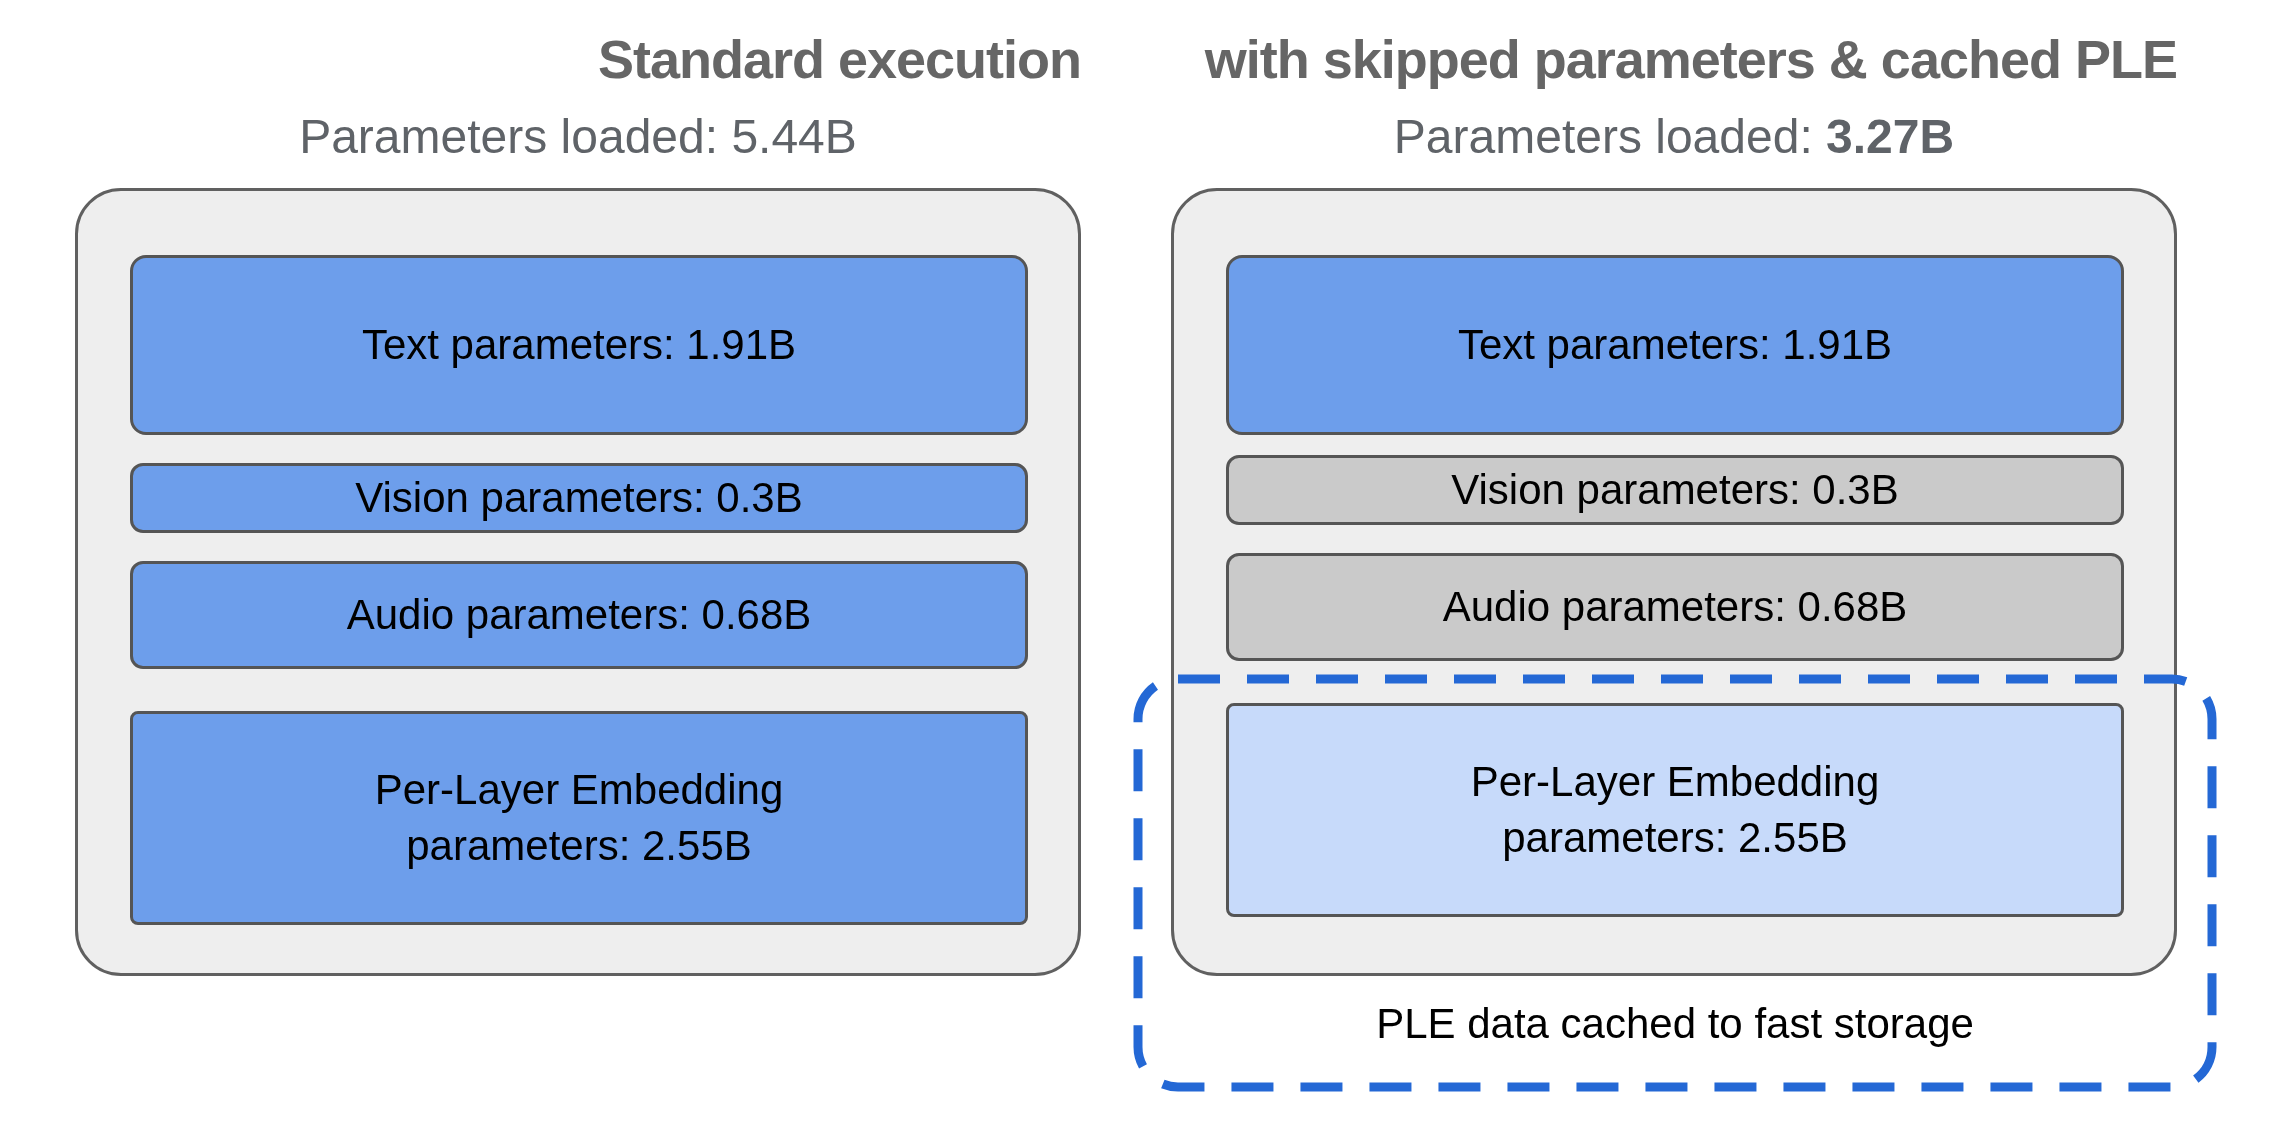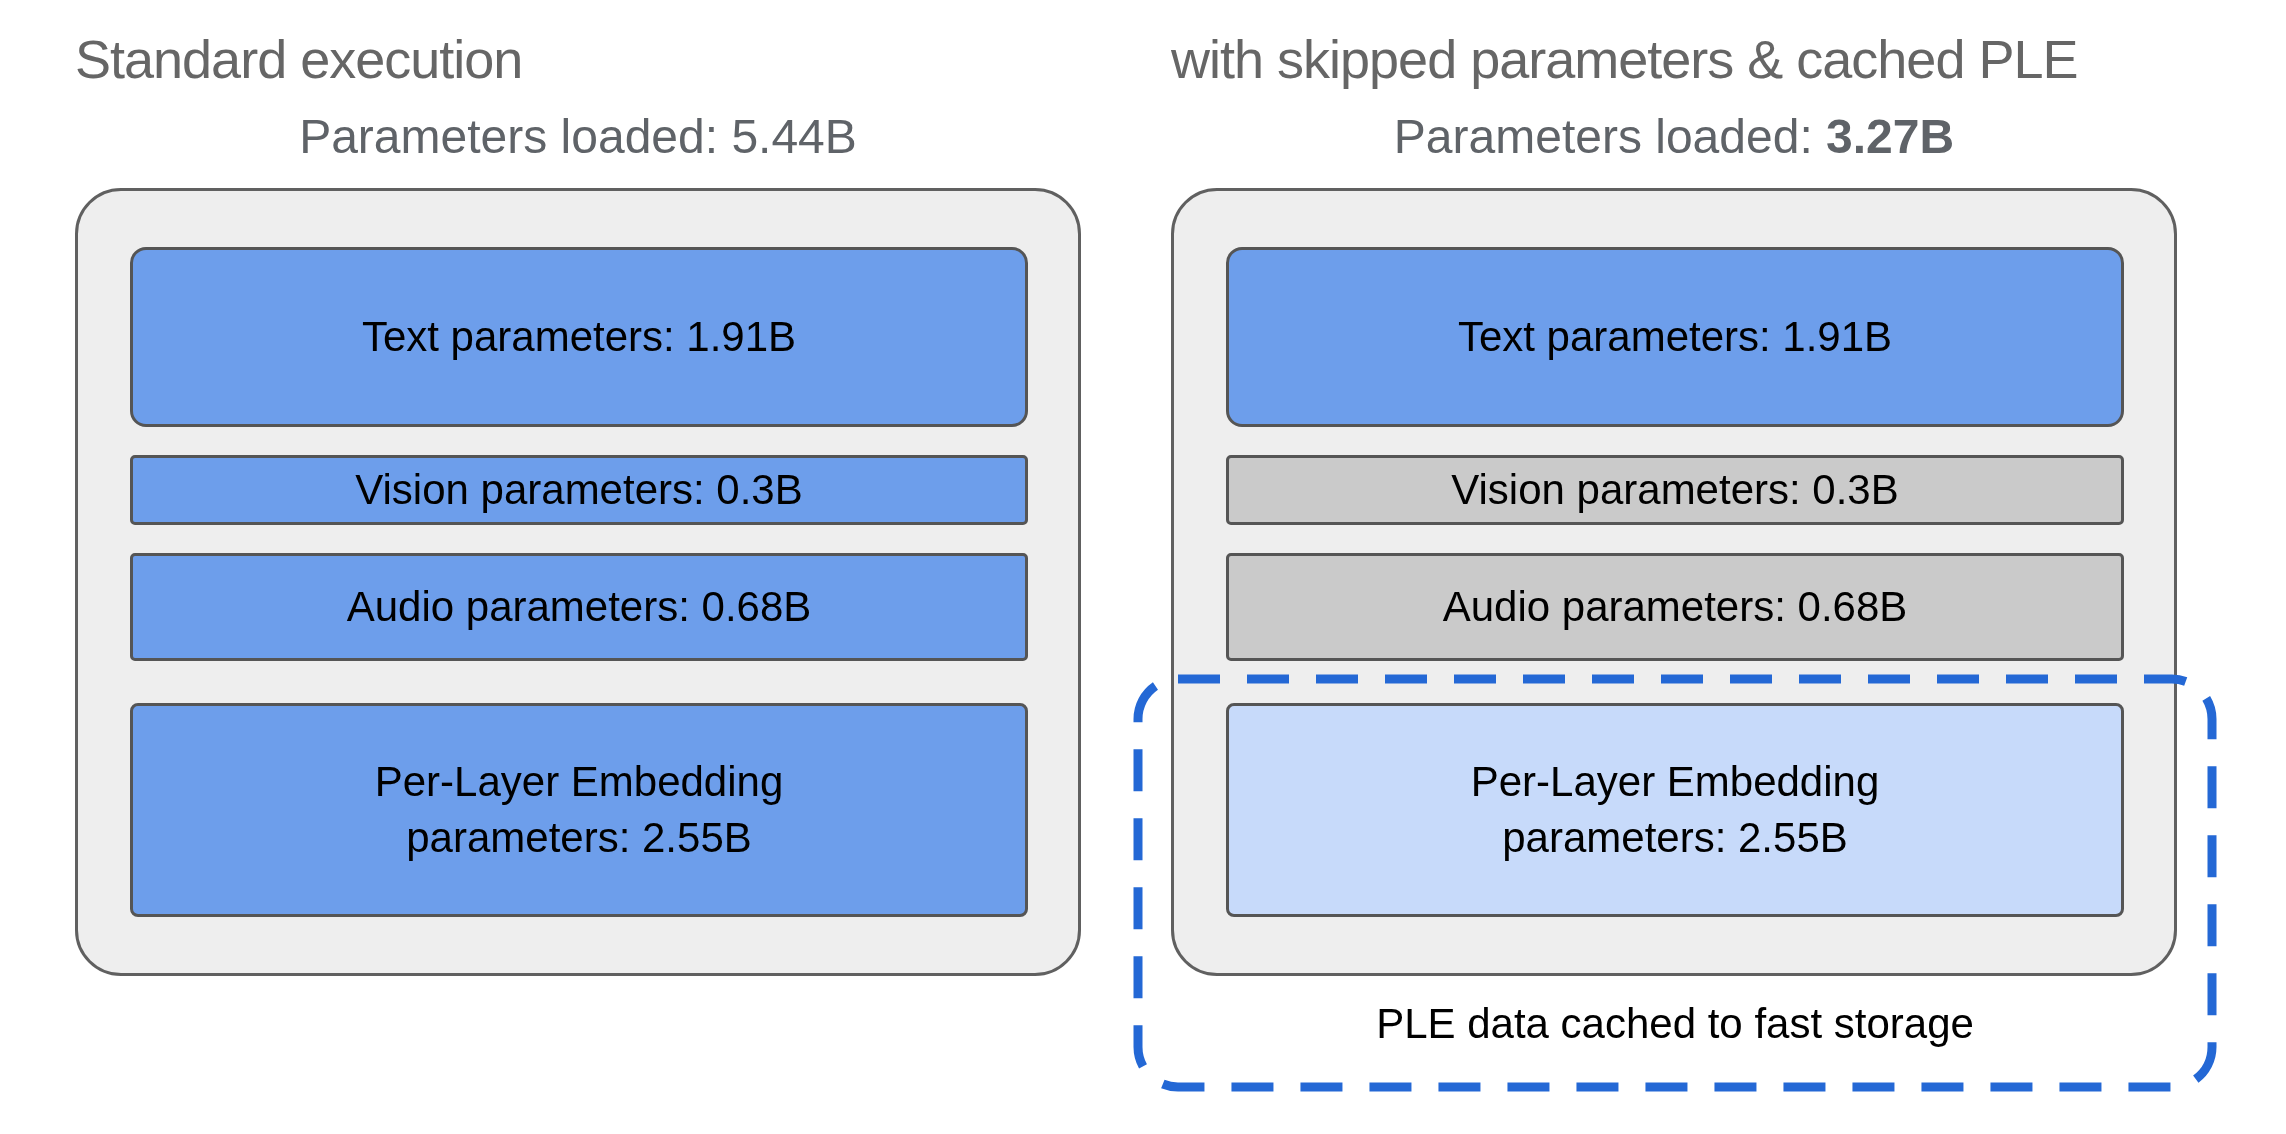--- a/index.html
+++ b/index.html
@@ -19,22 +19,22 @@
     width:2286px;height:1134px;
     background:#ffffff;
     font-family:"Liberation Sans", sans-serif;
     position:relative;
     overflow:hidden;
   }
   .canvas{position:absolute;inset:0;}
   .panel{position:absolute;top:0;width:1006px;height:1134px;}
   .panel-title{
     position:absolute;left:0;top:26px;width:100%;
-    margin:0;text-align:left;
-    font-size:54px;line-height:66px;font-weight:400;
+    margin:0;text-align:right;
+    font-size:54px;line-height:66px;font-weight:700;
     color:var(--title-gray);
     letter-spacing:-1px;
   }
   .panel-subtitle{
     position:absolute;left:0;top:112px;width:100%;
     margin:0;text-align:center;
     font-size:48px;line-height:50px;font-weight:400;
     color:var(--subtitle-gray);
   }
   .panel-subtitle .bold{font-weight:700;}
@@ -42,26 +42,26 @@
     position:absolute;left:0;top:188px;width:1006px;height:788px;
     box-sizing:border-box;
     background:var(--panel-fill);
     border:3px solid var(--panel-border);
     border-radius:46px;
   }
   .pbox{
     position:absolute;left:52px;width:898px;
     box-sizing:border-box;
     border:3px solid var(--box-border);
-    border-radius:5px;
+    border-radius:13px;
     display:flex;flex-direction:column;align-items:center;justify-content:center;
     font-size:42px;line-height:56px;color:var(--label-black);
     text-align:center;
   }
-  .pbox.loaded{background:var(--blue);}
+  .pbox.loaded{background:var(--blue);margin-top:8px;}
   .pbox.skipped{background:var(--skipped-gray);}
   .pbox.cached{background:var(--cached-blue);}
   .pbox-text  {top:56px;height:180px;border-radius:16px;}
   .pbox-vision{top:264px;height:70px;}
   .pbox-audio {top:362px;height:108px;}
   .pbox-ple   {top:512px;height:214px;border-radius:8px;}
   .dashed-overlay{
     position:absolute;left:1133px;top:674px;width:1084px;height:418px;
     pointer-events:none;
   }

